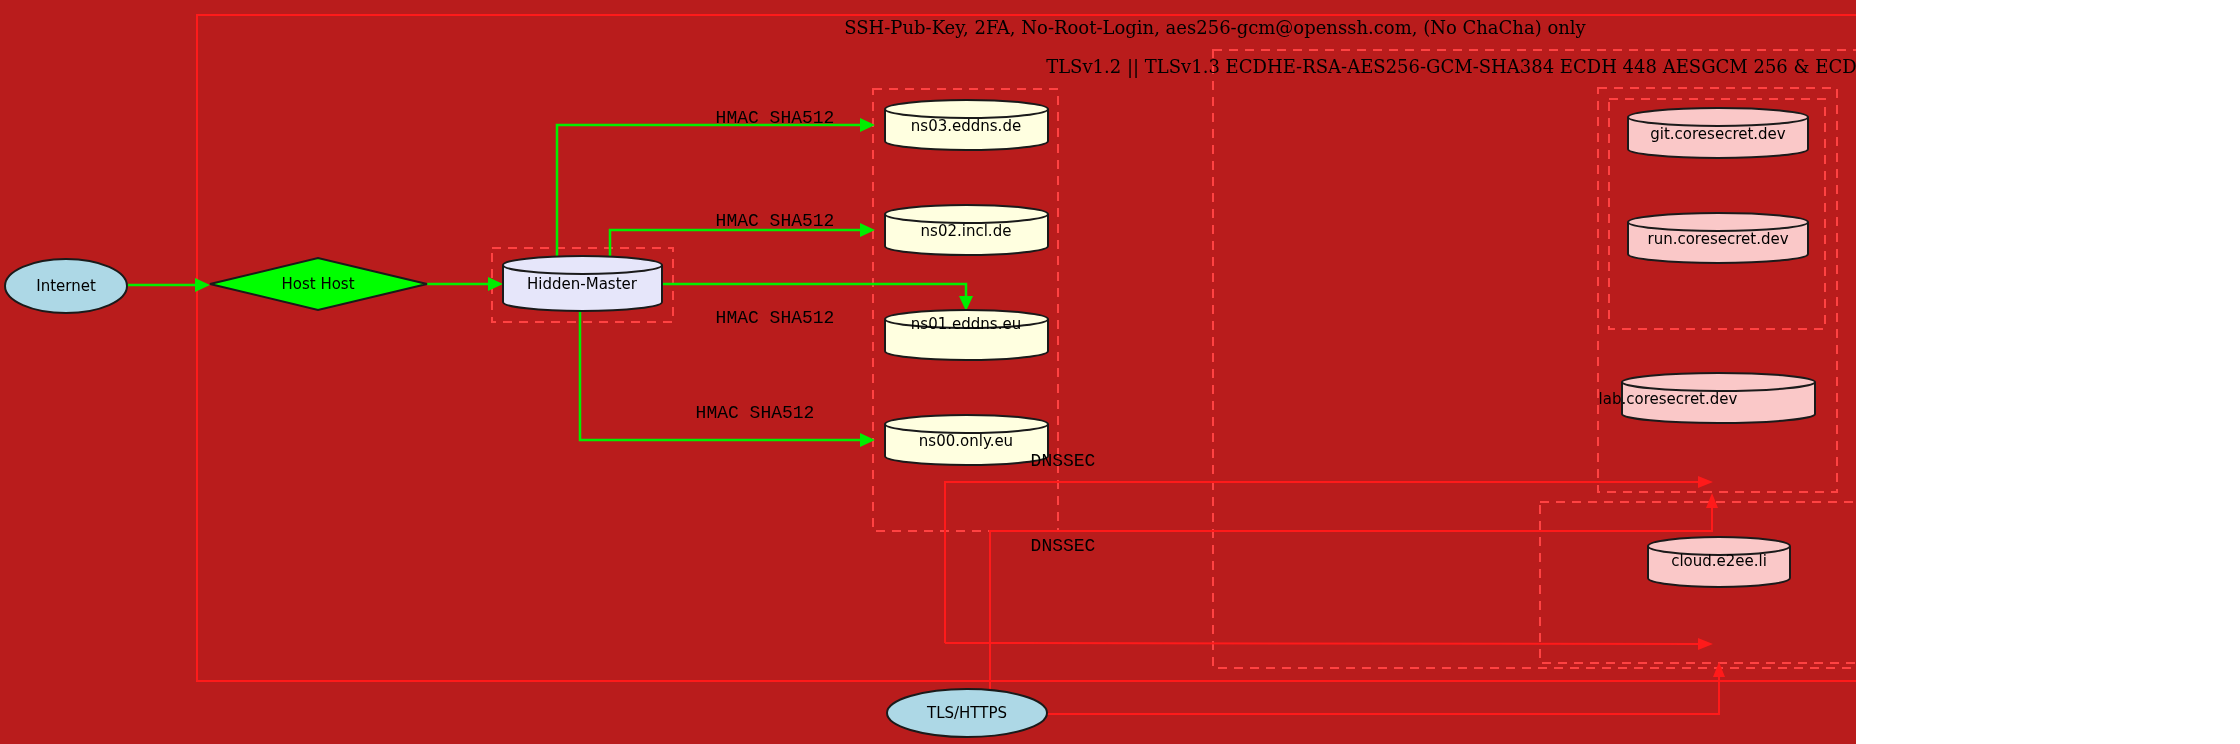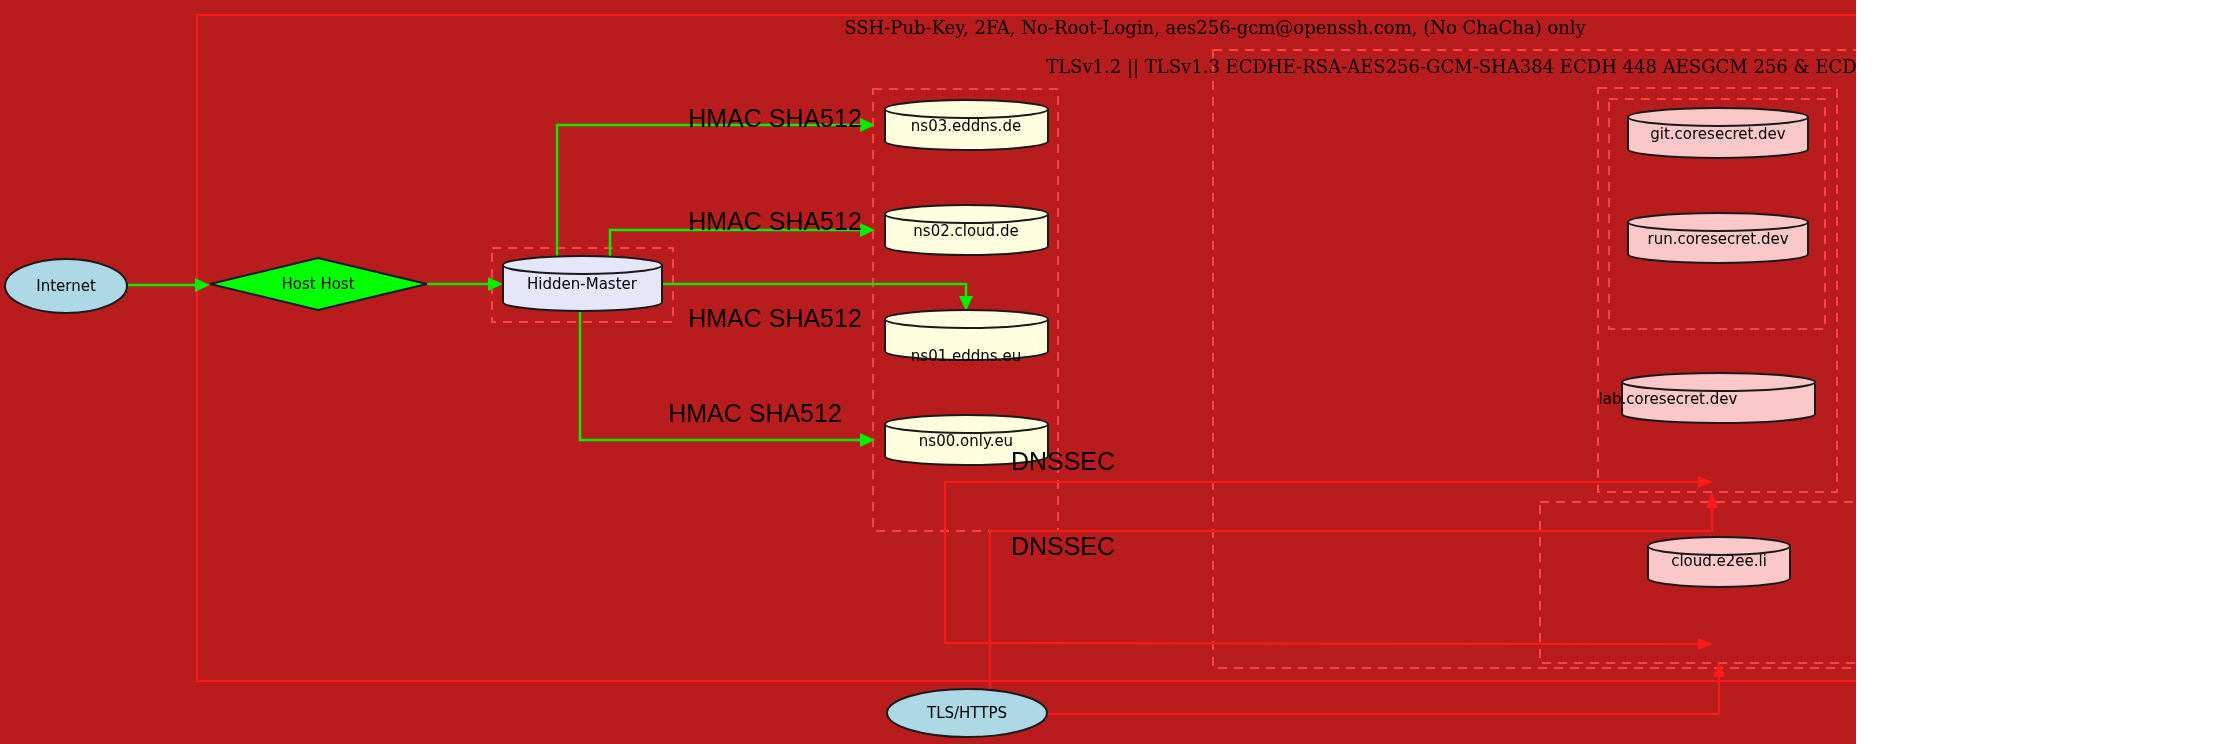--- a/index.html
+++ b/index.html
@@ -1,21 +1,21 @@
 <!DOCTYPE html>
 <html><head>
 <meta charset="utf-8">
 <style>
   html,body{margin:0;padding:0;background:#ffffff;}
   #canvas{position:relative;width:1856px;height:744px;background:#b91c1c;overflow:hidden;
           font-family:"DejaVu Sans","Liberation Sans",sans-serif;}
   #shapes{position:absolute;left:0;top:0;width:2240px;height:744px;}
   .lbl{position:absolute;transform:translate(-50%,-50%);white-space:nowrap;color:#000;}
   .node-lbl{font-family:"DejaVu Sans","Liberation Sans",sans-serif;font-size:15px;}
-  .edge-lbl{font-family:Liberation Sans, sans-serif;font-size:25px;}
+  .edge-lbl{font-family:Liberation Mono, monospace;font-size:18px;}
   .cluster-lbl{font-family:"DejaVu Serif","Liberation Serif",serif;font-size:18px;}
   .cluster-lbl.small{font-size:17px;}
 </style>
 </head>
 <body>
 
 <div id="canvas">
 
   <svg id="shapes" viewBox="0 0 2240 744" xmlns="http://www.w3.org/2000/svg">
 
@@ -92,22 +92,22 @@
     <ellipse cx="967" cy="713" rx="80" ry="24" fill="#add8e6" stroke="#1a1a1a" stroke-width="2"></ellipse>
   </svg>
 
   <div class="lbl cluster-lbl" style="left:1215px;top:27px;">SSH-Pub-Key, 2FA, No-Root-Login, aes256-gcm@openssh.com, (No ChaCha) only</div>
   <div class="lbl cluster-lbl" style="left:1718px;top:66px;">TLSv1.2 || TLSv1.3 ECDHE-RSA-AES256-GCM-SHA384 ECDH 448 AESGCM 256 &amp; ECDHE-RSA-CHACHA20-POLY1305 ECDH 448 ChaCha20 256</div>
 
   <div class="lbl node-lbl" style="left:66px;top:286px;">Internet</div>
   <div class="lbl node-lbl" style="left:318px;top:284px;">Host Host</div>
   <div class="lbl node-lbl" style="left:582px;top:284px;">Hidden-Master</div>
   <div class="lbl node-lbl" style="left:966px;top:126px;">ns03.eddns.de</div>
-  <div class="lbl node-lbl" style="left:966px;top:231px;">ns02.cloud.de</div>
-  <div class="lbl node-lbl" style="left:966px;top:356px;">ns01.eddns.eu</div>
+  <div class="lbl node-lbl" style="left:966px;top:231px;">ns02.incl.de</div>
+  <div class="lbl node-lbl" style="left:966px;top:324px;">ns01.eddns.eu</div>
   <div class="lbl node-lbl" style="left:966px;top:441px;">ns00.only.eu</div>
   <div class="lbl node-lbl" style="left:1718px;top:134px;">git.coresecret.dev</div>
   <div class="lbl node-lbl" style="left:1718px;top:239px;">run.coresecret.dev</div>
   <div class="lbl node-lbl" style="left:1668px;top:399px;">lab.coresecret.dev</div>
   <div class="lbl node-lbl" style="left:1719px;top:561px;">cloud.e2ee.li</div>
   <div class="lbl node-lbl" style="left:967px;top:713px;">TLS/HTTPS</div>
 
   <div class="lbl edge-lbl" style="left:775px;top:118px;">HMAC SHA512</div>
   <div class="lbl edge-lbl" style="left:775px;top:221px;">HMAC SHA512</div>
   <div class="lbl edge-lbl" style="left:775px;top:318px;">HMAC SHA512</div>

